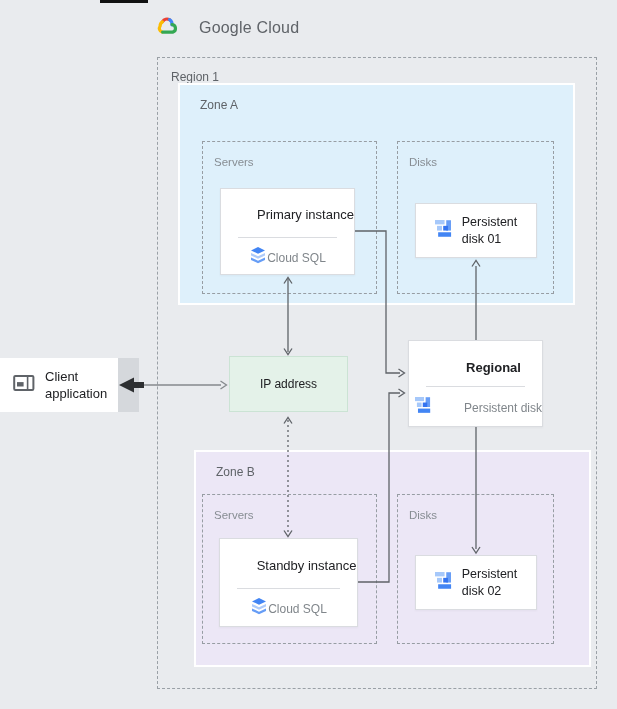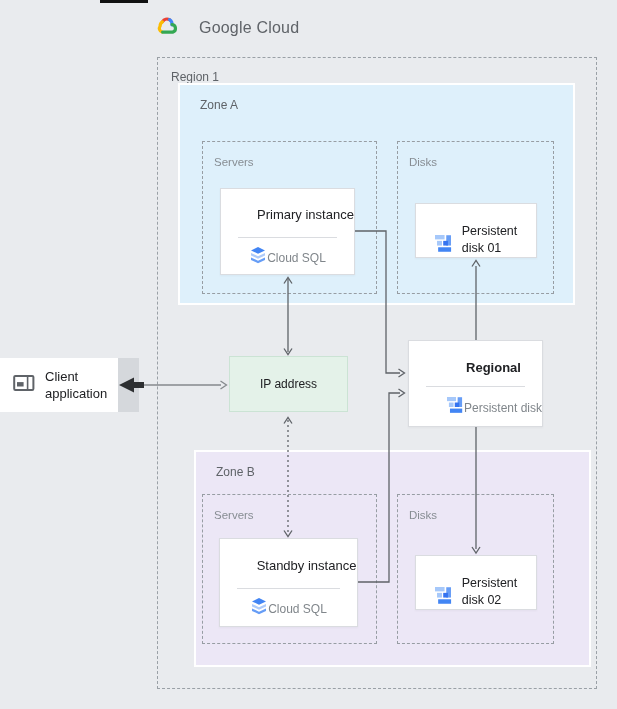--- a/index.html
+++ b/index.html
@@ -15,21 +15,21 @@
   .zone-a{background:#def0fb;}
   .zone-b{background:#ece7f6;margin-left:16px;}
   .dotted-box{border:1px dashed #979da3;box-sizing:border-box;}
   .dotted-label{font-size:11.5px;color:#878d93;}
   .card{background:#ffffff;border:1px solid #dadce0;box-sizing:border-box;
         box-shadow:0 1px 2px rgba(0,0,0,0.04);}
   .card-title{font-size:13px;color:#202124;text-align:center;padding-left:36px;}
   .divider{border-top:1px solid #dadce0;}
   .product-row{display:flex;align-items:center;justify-content:center;gap:0;}
   .product-text{font-size:12px;color:#80868b;}
-  .disk-card{display:flex;align-items:flex-end;justify-content:center;gap:9px;}
+  .disk-card{display:flex;align-items:center;justify-content:center;gap:9px;}
   .disk-text{font-size:12.5px;color:#202124;line-height:17px;}
   .ip-card{background:#e4f2e9;border:1px solid #cbe3d4;box-sizing:border-box;
            display:flex;align-items:center;justify-content:center;}
   .ip-label{font-size:12px;color:#202124;}
   .client-card{background:#ffffff;display:flex;align-items:center;gap:10px;
                padding-left:13px;box-sizing:border-box;}
   .client-text{font-size:13px;color:#202124;line-height:17px;}
   .client-strip{background:#d5d8dc;}
   svg.overlay{position:absolute;left:0;top:0;pointer-events:none;}
 </style>
@@ -114,21 +114,21 @@
   </div>
   <div class="abs client-strip" style="left:118px;top:358px;width:21px;height:54px;"></div>
 
   <div class="abs ip-card" style="left:229px;top:356px;width:119px;height:56px;">
     <span class="ip-label">IP address</span>
   </div>
 
   <div class="abs card" style="left:408px;top:340px;width:135px;height:87px;">
     <div class="card-title abs" style="left:0;right:0;top:19px;font-weight:bold;">Regional</div>
     <div class="divider abs" style="left:17px;right:17px;top:45px;"></div>
-    <div class="product-row abs" style="left:0;right:0;top:56px;justify-content:flex-end;padding-left:6px;">
+    <div class="product-row abs" style="left:0;right:0;top:56px;justify-content:space-between;padding-left:6px;">
       <span>
         <svg width="17" height="17" viewBox="0 0 16 16">
           <rect x="0" y="0" width="8.5" height="3.9" fill="#a6c8fa"></rect>
           <rect x="1.8" y="5.2" width="4.4" height="4.2" fill="#a6c8fa"></rect>
           <rect x="10" y="0.2" width="4.2" height="9.2" fill="#679df6"></rect>
           <rect x="7.3" y="5.2" width="4.2" height="4.2" fill="#3574f0"></rect>
           <rect x="2.8" y="10.9" width="11.5" height="4" fill="#4285f4"></rect>
         </svg>
       </span>
       <span class="product-text">Persistent disk</span>

